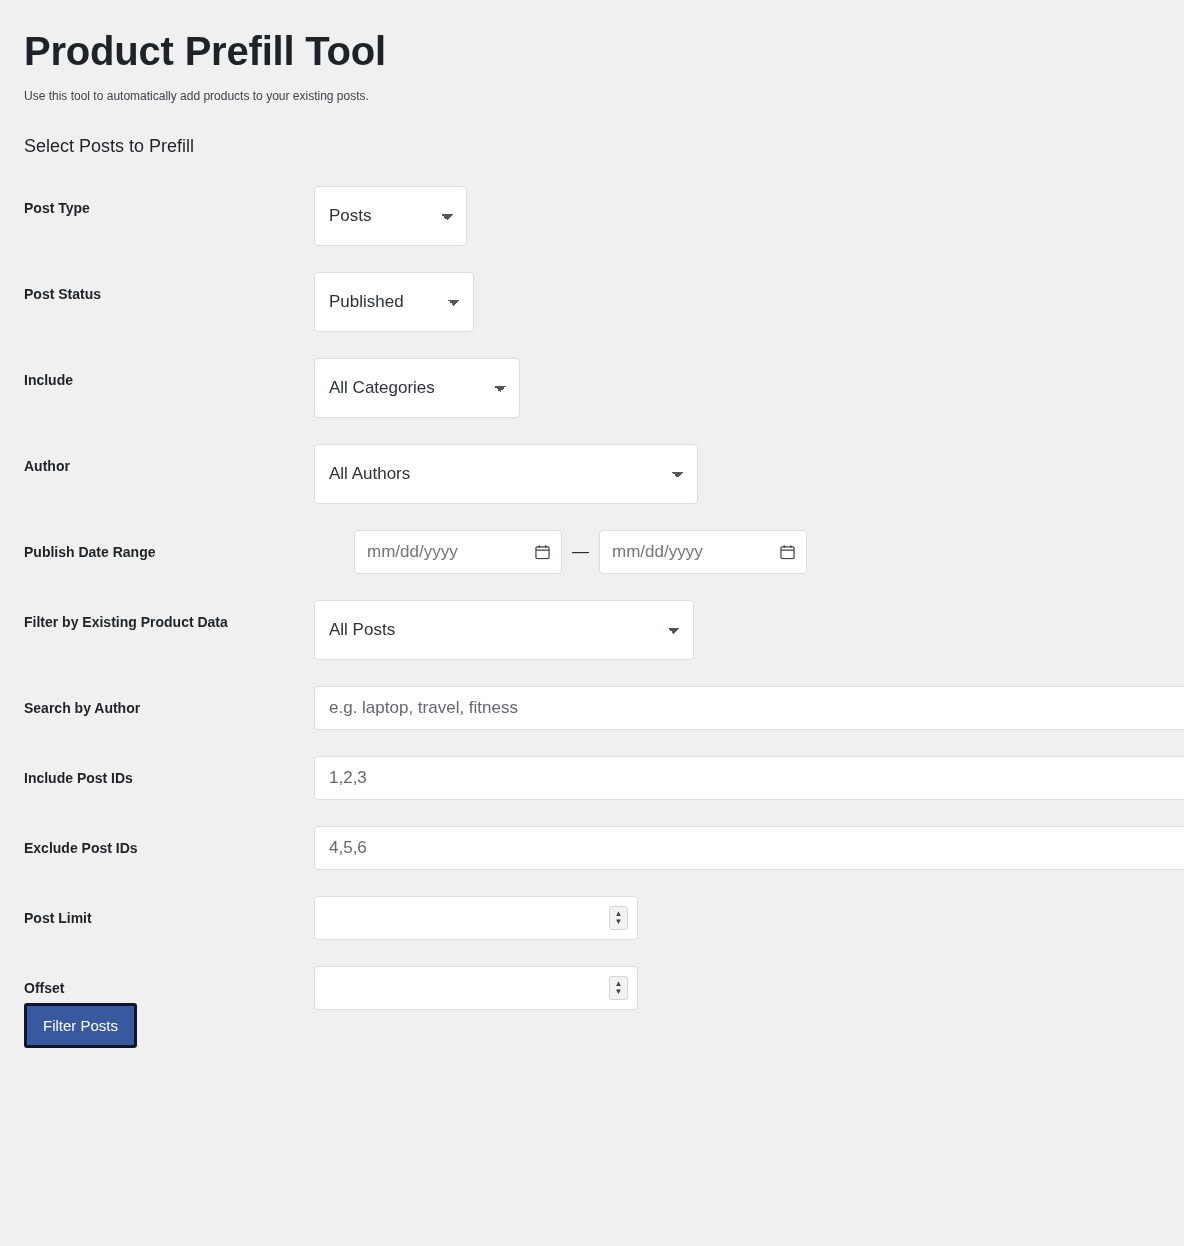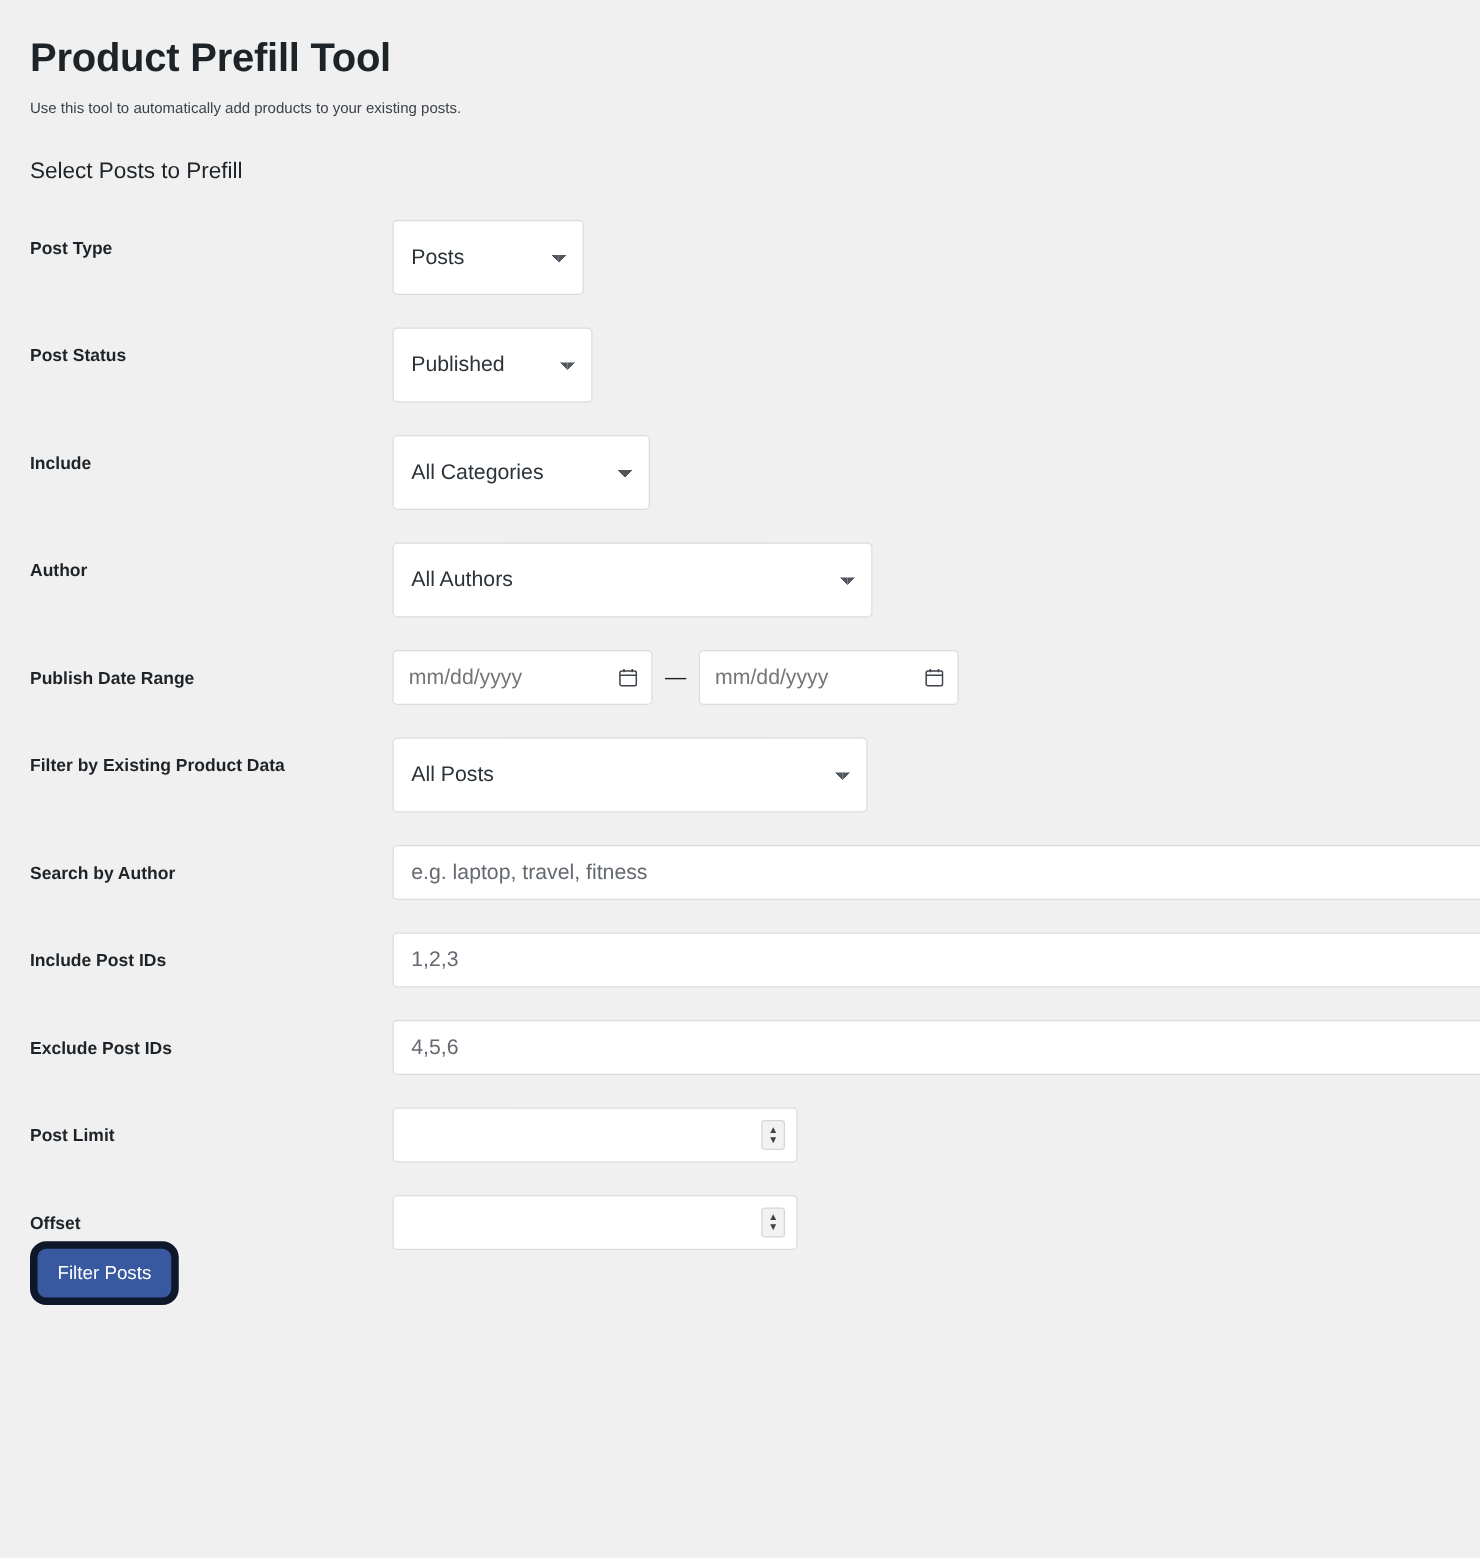--- a/index.html
+++ b/index.html
@@ -13,21 +13,21 @@
     font-family: "Liberation Sans", sans-serif;
     color: #1d2327;
     -webkit-font-smoothing: antialiased;
   }
   .page {
     padding: 18px 0 0 24px;
     box-sizing: border-box;
     width: 1184px;
   }
   h1.page-title {
-    font-size: 32px;
+    font-size: 40px;
     line-height: 1.2;
     font-weight: bold;
     margin: 0 0 0 0;
     padding: 9px 0 4px 0;
     color: #1d2327;
     letter-spacing: -0.2px;
   }
   p.page-desc {
     font-size: 12px;
     margin: 10px 0 0 0;
@@ -101,20 +101,21 @@
     border: 1px solid #dcdcde;
     border-radius: 4px;
     padding: 8px 12px;
     height: 44px;
     box-sizing: border-box;
     width: 208px;
   }
   .date-range {
     display: flex;
     align-items: center;
+    margin-left: 40px;
   }
   .date-dash {
     margin: 0 10px;
     color: #1d2327;
     font-size: 17px;
   }
   input.wp-text {
     font-family: "Liberation Sans", sans-serif;
     font-size: 17px;
     color: #2c3338;
@@ -169,26 +170,26 @@
     transform: translateY(-50%);
     width: 15px;
     height: 15px;
   }
   .date-wrap { position: relative; display: inline-block; }
   
   .submit-row { padding-top: 10px; }
   button.button-primary {
     font-family: "Liberation Sans", sans-serif;
     background: #3858a0;
-    border: 6px solid #0f172a;
+    border: 3px solid #0f172a;
     color: #fff;
     font-size: 15px;
     line-height: 1;
     padding: 12px 16px;
-    border-radius: 13px;
+    border-radius: 3px;
     cursor: pointer;
   }
 </style>
 </head>
 <body>
 
 <div class="page">
 
   <h1 class="page-title">Product Prefill Tool</h1>
   <p class="page-desc">Use this tool to automatically add products to your existing posts.</p>

